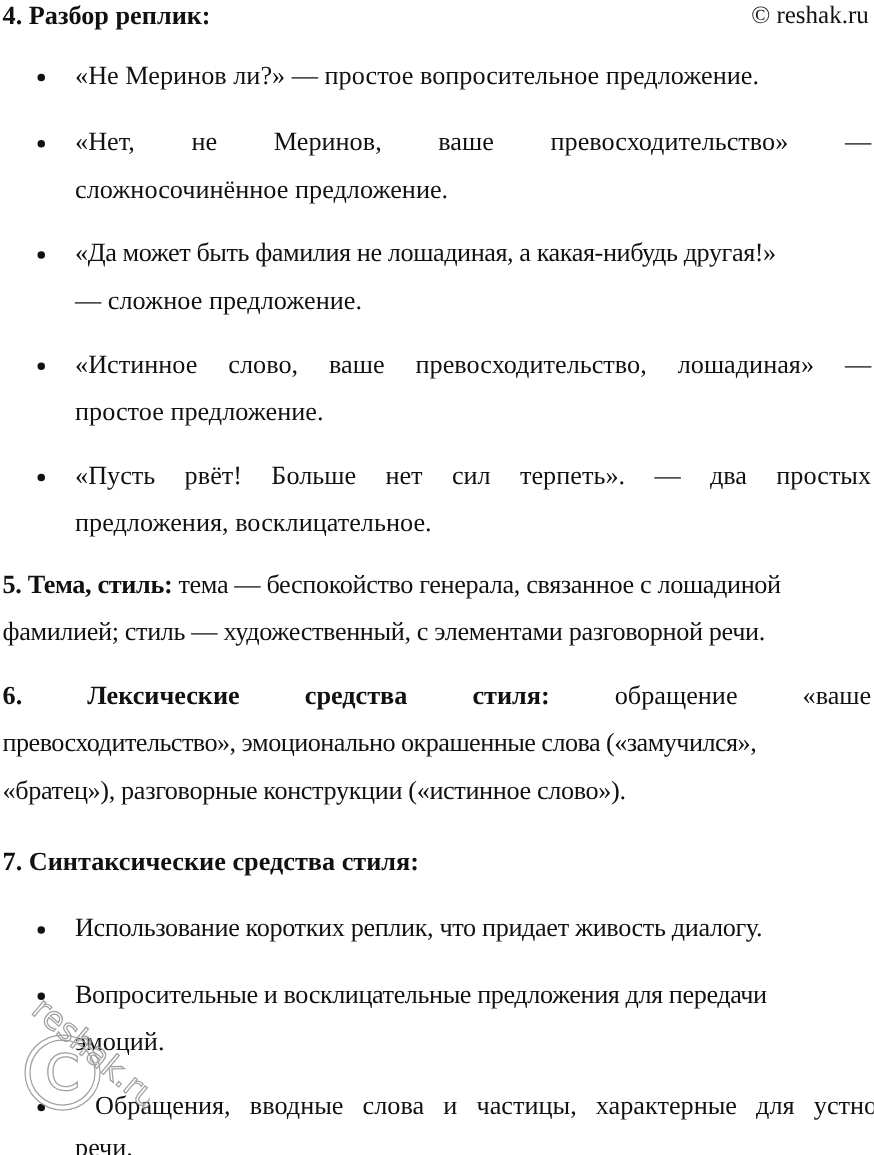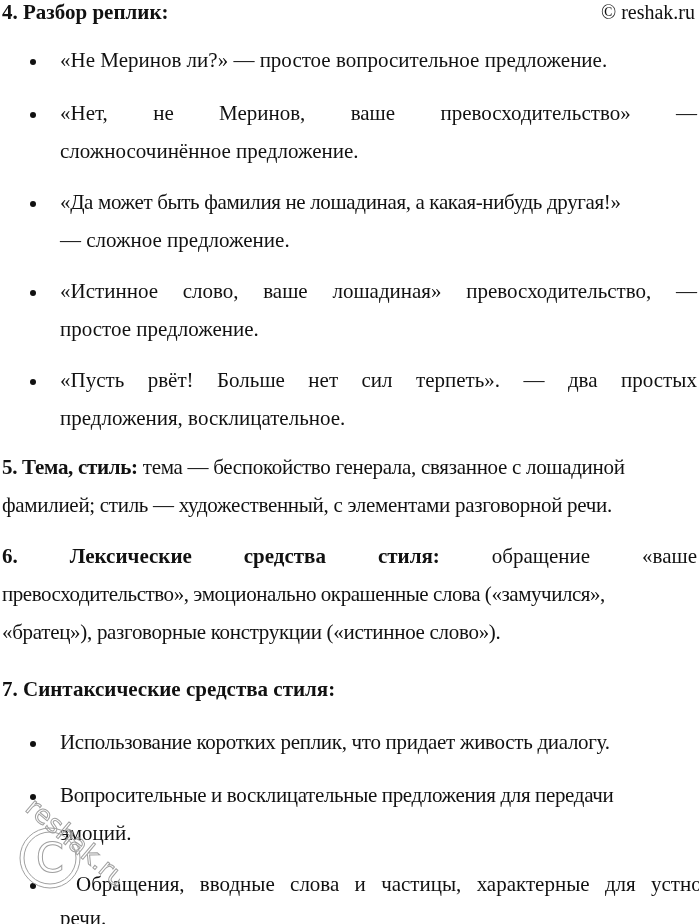--- a/index.html
+++ b/index.html
@@ -81,22 +81,22 @@
 
   <div class="bullet" style="left:30px; top:201px;"></div>
   <div class="line" style="left:60px; top:190px; letter-spacing:-0.35px;">«Да может быть фамилия не лошадиная, а какая-нибудь другая!»</div>
   <div class="line" style="left:60px; top:228px;">— сложное предложение.</div>
 
   <div class="bullet" style="left:30px; top:290px;"></div>
   <div class="line justify" style="left:60px; top:279px; width:637px;">
     <span>«Истинное</span>
     <span>слово,</span>
     <span>ваше</span>
+    <span>превосходительство,</span>
     <span>лошадиная»</span>
-    <span>превосходительство,</span>
     <span>—</span>
   </div>
   <div class="line" style="left:60px; top:317px;">простое предложение.</div>
 
   <div class="bullet" style="left:30px; top:379px;"></div>
   <div class="line justify" style="left:60px; top:368px; width:637px;text-align:center;">
     <span>«Пусть</span>
     <span>рвёт!</span>
     <span>Больше</span>
     <span>нет</span>

